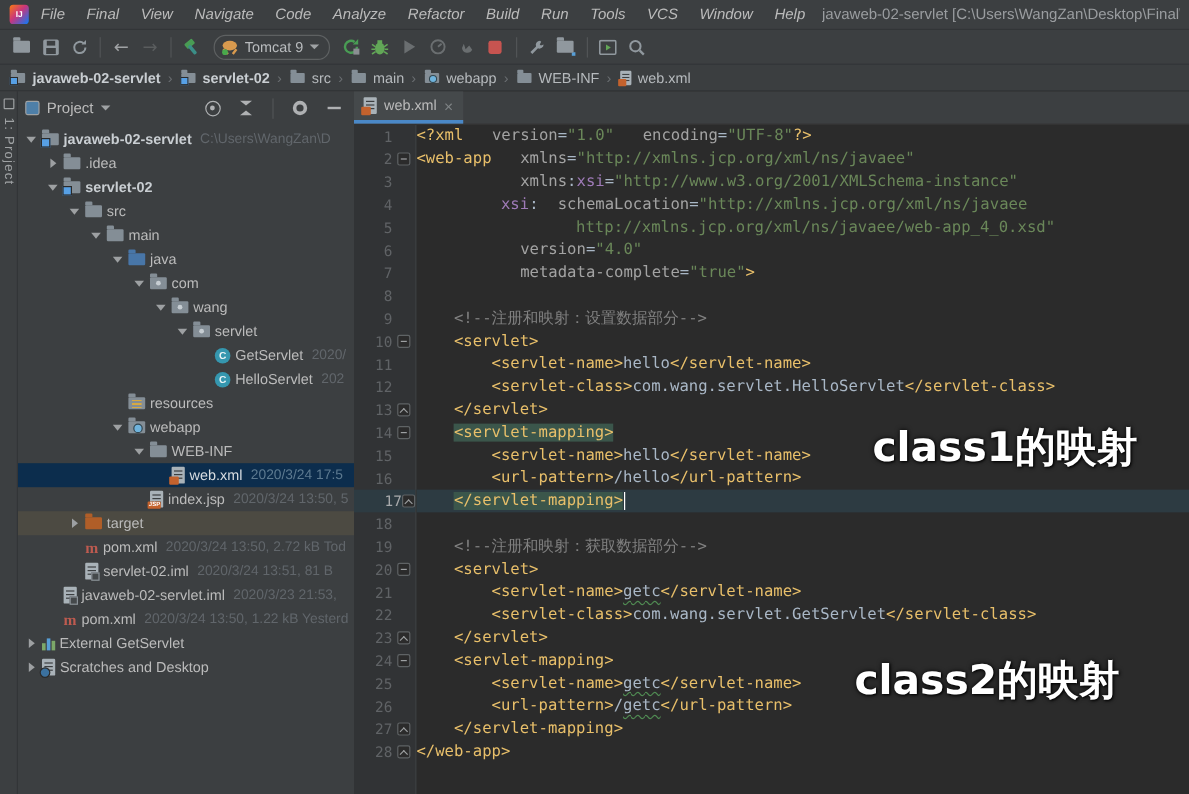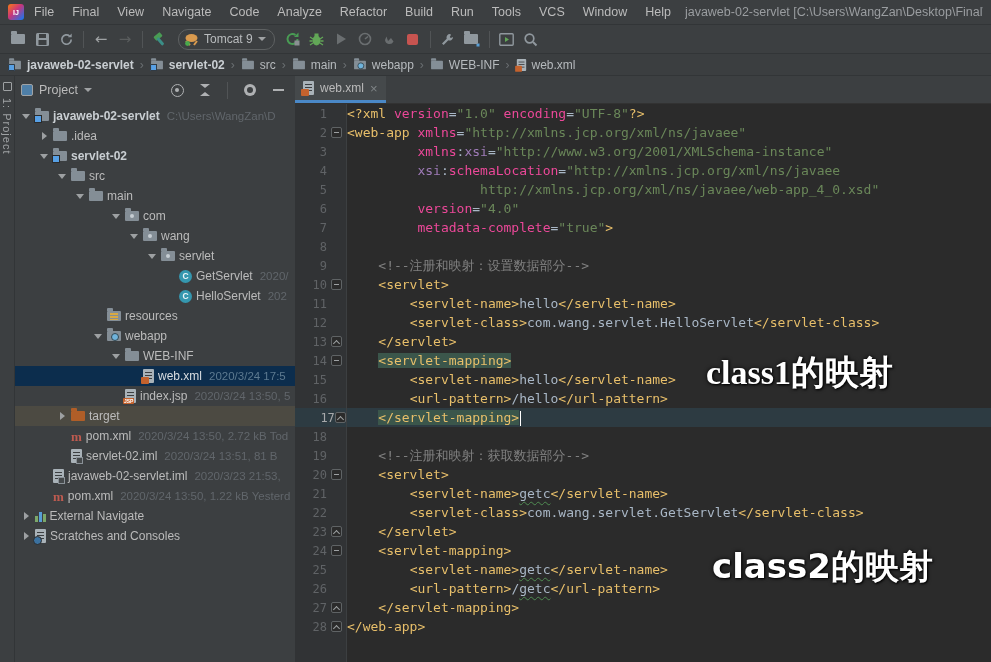--- a/index.html
+++ b/index.html
@@ -9,21 +9,21 @@
         color:#bbbbbb; -webkit-font-smoothing:antialiased; }
 
   
   .titlebar{ height:25px; background:#3c3f41; display:flex; align-items:center;
              padding:0 8px; border-bottom:1px solid #323537; white-space:nowrap; overflow:hidden;}
   .logo{ width:16px; height:16px; border-radius:3px; margin-right:10px; flex:0 0 auto;
          background:linear-gradient(135deg,#f97a12 0%,#c9357c 45%,#087cfa 100%);
          display:flex;align-items:center;justify-content:center;
          font-size:7px;font-weight:bold;color:#fff; }
   .menus{ display:flex; gap:18px; font-size:12.5px; color:#bbbbbb; }
-  .menu-item{ cursor:default; }
+  .menu-item{ cursor:default;font-style:italic; }
   .win-title{ margin-left:14px; color:#9a9da0; font-size:12.5px; overflow:hidden; }
 
   
   .toolbar{ height:29px; background:#3c3f41; display:flex; align-items:center;
             padding:0 6px; border-bottom:1px solid #323537; }
   .tbtn{ width:24px; height:24px; display:flex; align-items:center; justify-content:center; flex:0 0 auto;}
   .tsep{ width:1px; height:17px; background:#515456; margin:0 5px; flex:0 0 auto;}
   .arrow-glyph{ font-size:15px; color:#9fa2a4; font-family:"DejaVu Sans",sans-serif;}
   .arrow-glyph.dis{ color:#5a5d5e; }
   .runcfg{ height:21px; border:1px solid #5e6162; border-radius:10px; display:flex;
@@ -141,33 +141,33 @@
   .grow.cur .lnum{ color:#a7a9ab;margin-left:20px; }
   .foldbox{ width:11px; height:11px; border:1px solid #5f6365; border-radius:2px;
             background:#2b2b2b; position:relative; }
   .foldbox.minus::after{ content:""; position:absolute; left:2px; right:2px; top:4px; height:1px; background:#9da0a2;}
   .foldbox.up::after{ content:""; position:absolute; left:2.5px; top:4px; width:4px; height:4px;
             border-left:1.5px solid #9da0a2; border-top:1.5px solid #9da0a2; transform:rotate(45deg);}
   .codecol{ flex:1; overflow:hidden; }
   .cline{ height:19px; line-height:19px; white-space:pre; color:#a9b7c6; }
   .cline.cur{ background:#2d3b42; }
   .tk-tag{ color:#e8bf6a; }
-  .tk-attr{ color:#ec4899; }
+  .tk-attr{ color:#a3a3a3;margin-left:16px; }
   .tk-ns{ color:#9f7bb8; }
   .tk-str{ color:#6a8759; }
   .tk-txt{ color:#a9b7c6; }
   .tk-com{ color:#808080; }
   .tk-taghl{ color:#e8bf6a; background:#3b564b; }
   .tk-err{ color:#a9b7c6; text-decoration:underline wavy #4f8b52 1px; text-underline-offset:3px; }
   .caret-bar{ display:inline-block; width:1.5px; height:15px; background:#ffffff;
               vertical-align:middle; margin-left:0.5px; }
   .annotation{ position:absolute; color:#ffffff; font-weight:bold; font-size:34px;
                font-family:"DejaVu Sans","Liberation Sans",sans-serif; white-space:nowrap;
                text-shadow:0 0 4px rgba(0,0,0,.85), 1px 1px 2px rgba(0,0,0,.9); pointer-events:none;}
-  #ann1{ left:411px; top:246px;font-family:Liberation Serif, serif; }
+  #ann1{ left:432px; top:246px; }
   #ann2{ left:417px; top:440px; }
 </style>
 </head>
 <body>
 
 <div class="app">
 
   <div class="titlebar">
     <div class="logo">IJ</div>
     <div class="menus" id="menus">
@@ -399,20 +399,30 @@
             <div class="tind" style="width: 58px;"></div>
             <div class="tarrow">
               <div class="tri-d"></div>
             </div>
             <div class="ticon">
               <div class="fold-ic"></div>
             </div>
             <span class="tlabel">main</span>
           </div>
           <div class="trow">
+            <div class="tind" style="width: 76px;"></div>
+            <div class="tarrow">
+              <div class="tri-d"></div>
+            </div>
+            <div class="ticon">
+              <div class="fold-ic blue"></div>
+            </div>
+            <span class="tlabel">java</span>
+          </div>
+          <div class="trow">
             <div class="tind" style="width: 94px;"></div>
             <div class="tarrow">
               <div class="tri-d"></div>
             </div>
             <div class="ticon">
               <div class="fold-ic pkg"></div>
             </div>
             <span class="tlabel">com</span>
           </div>
           <div class="trow">
@@ -550,31 +560,31 @@
             <div class="tarrow">
               <div class="tri-r"></div>
             </div>
             <div class="ticon">
               <div class="libs-ic">
                 <i style="height: 6px;"></i>
                 <i style="height: 10px;"></i>
                 <i style="height: 8px;"></i>
               </div>
             </div>
-            <span class="tlabel">External Navigate</span>
+            <span class="tlabel">External GetServlet</span>
           </div>
           <div class="trow">
             <div class="tind" style="width: 4px;"></div>
             <div class="tarrow">
               <div class="tri-r"></div>
             </div>
             <div class="ticon">
               <div class="paper scratch"></div>
             </div>
-            <span class="tlabel">Scratches and Consoles</span>
+            <span class="tlabel">Scratches and Desktop</span>
           </div>
         </div>
     </div>
 
     <div class="editor-col">
       <div class="tabbar">
         <div class="tab">
           <span class="paper xml"></span>
           <span class="tab-label">web.xml</span>
           <span class="tab-close">×</span>

